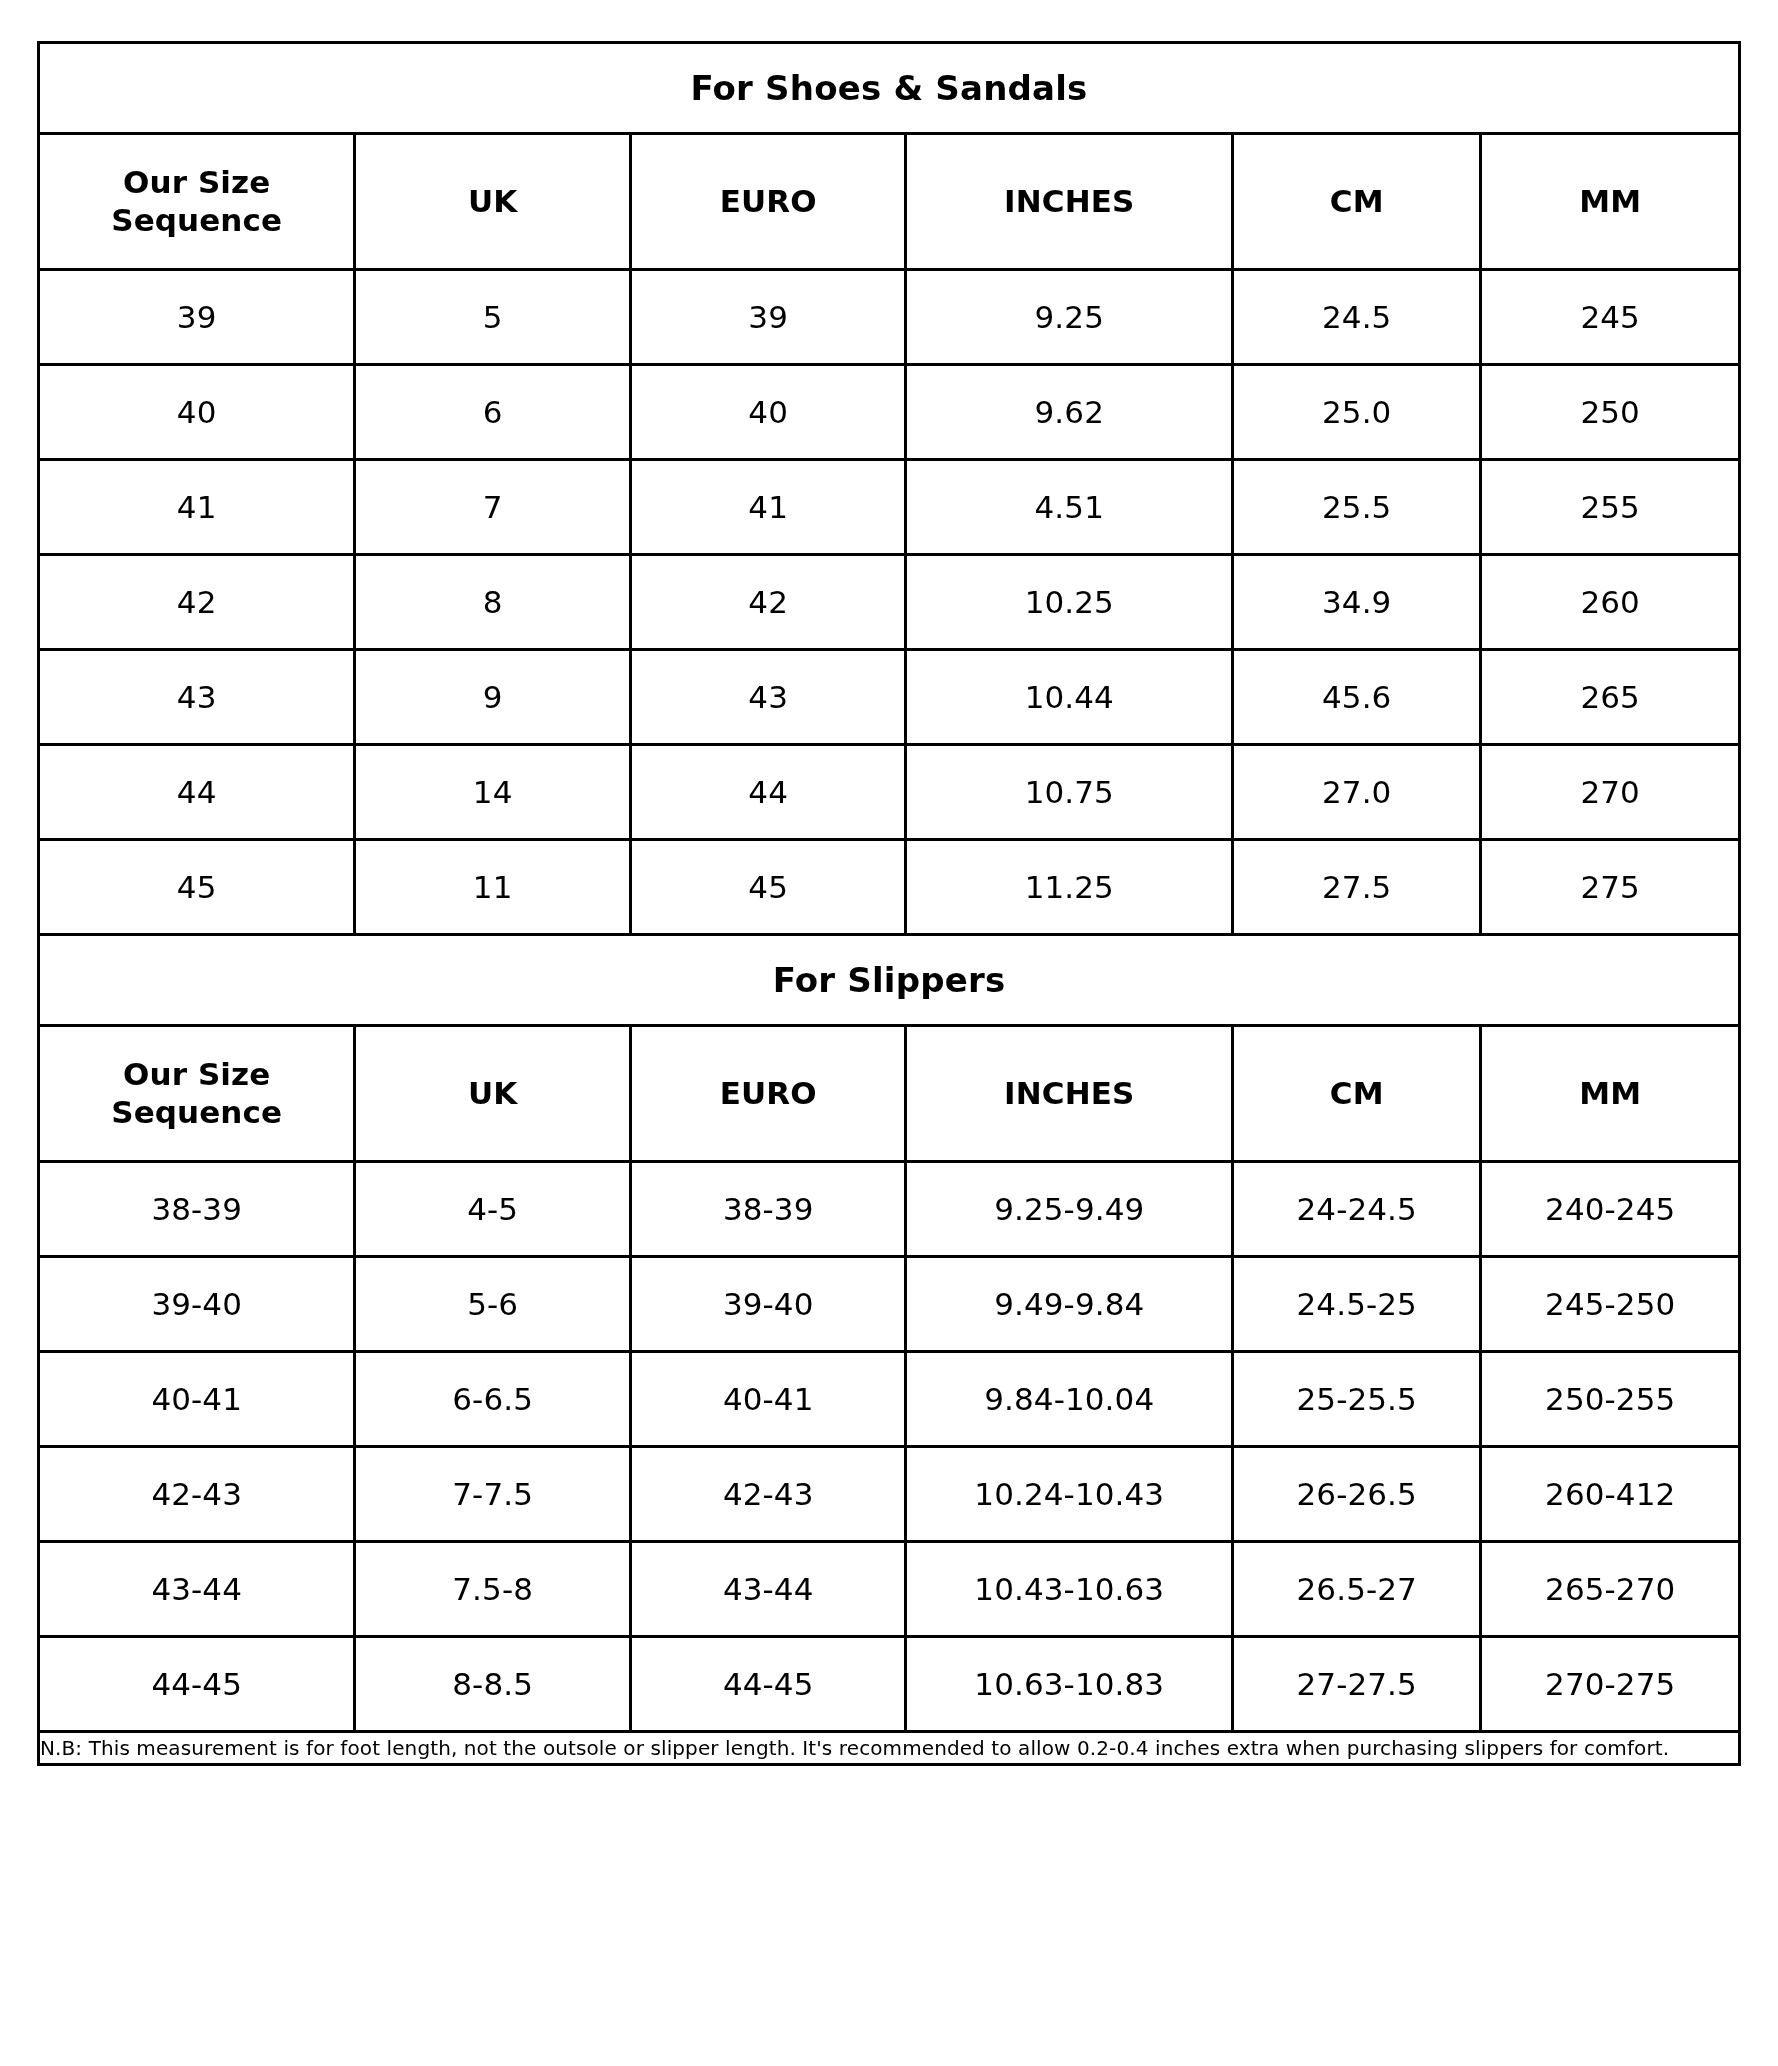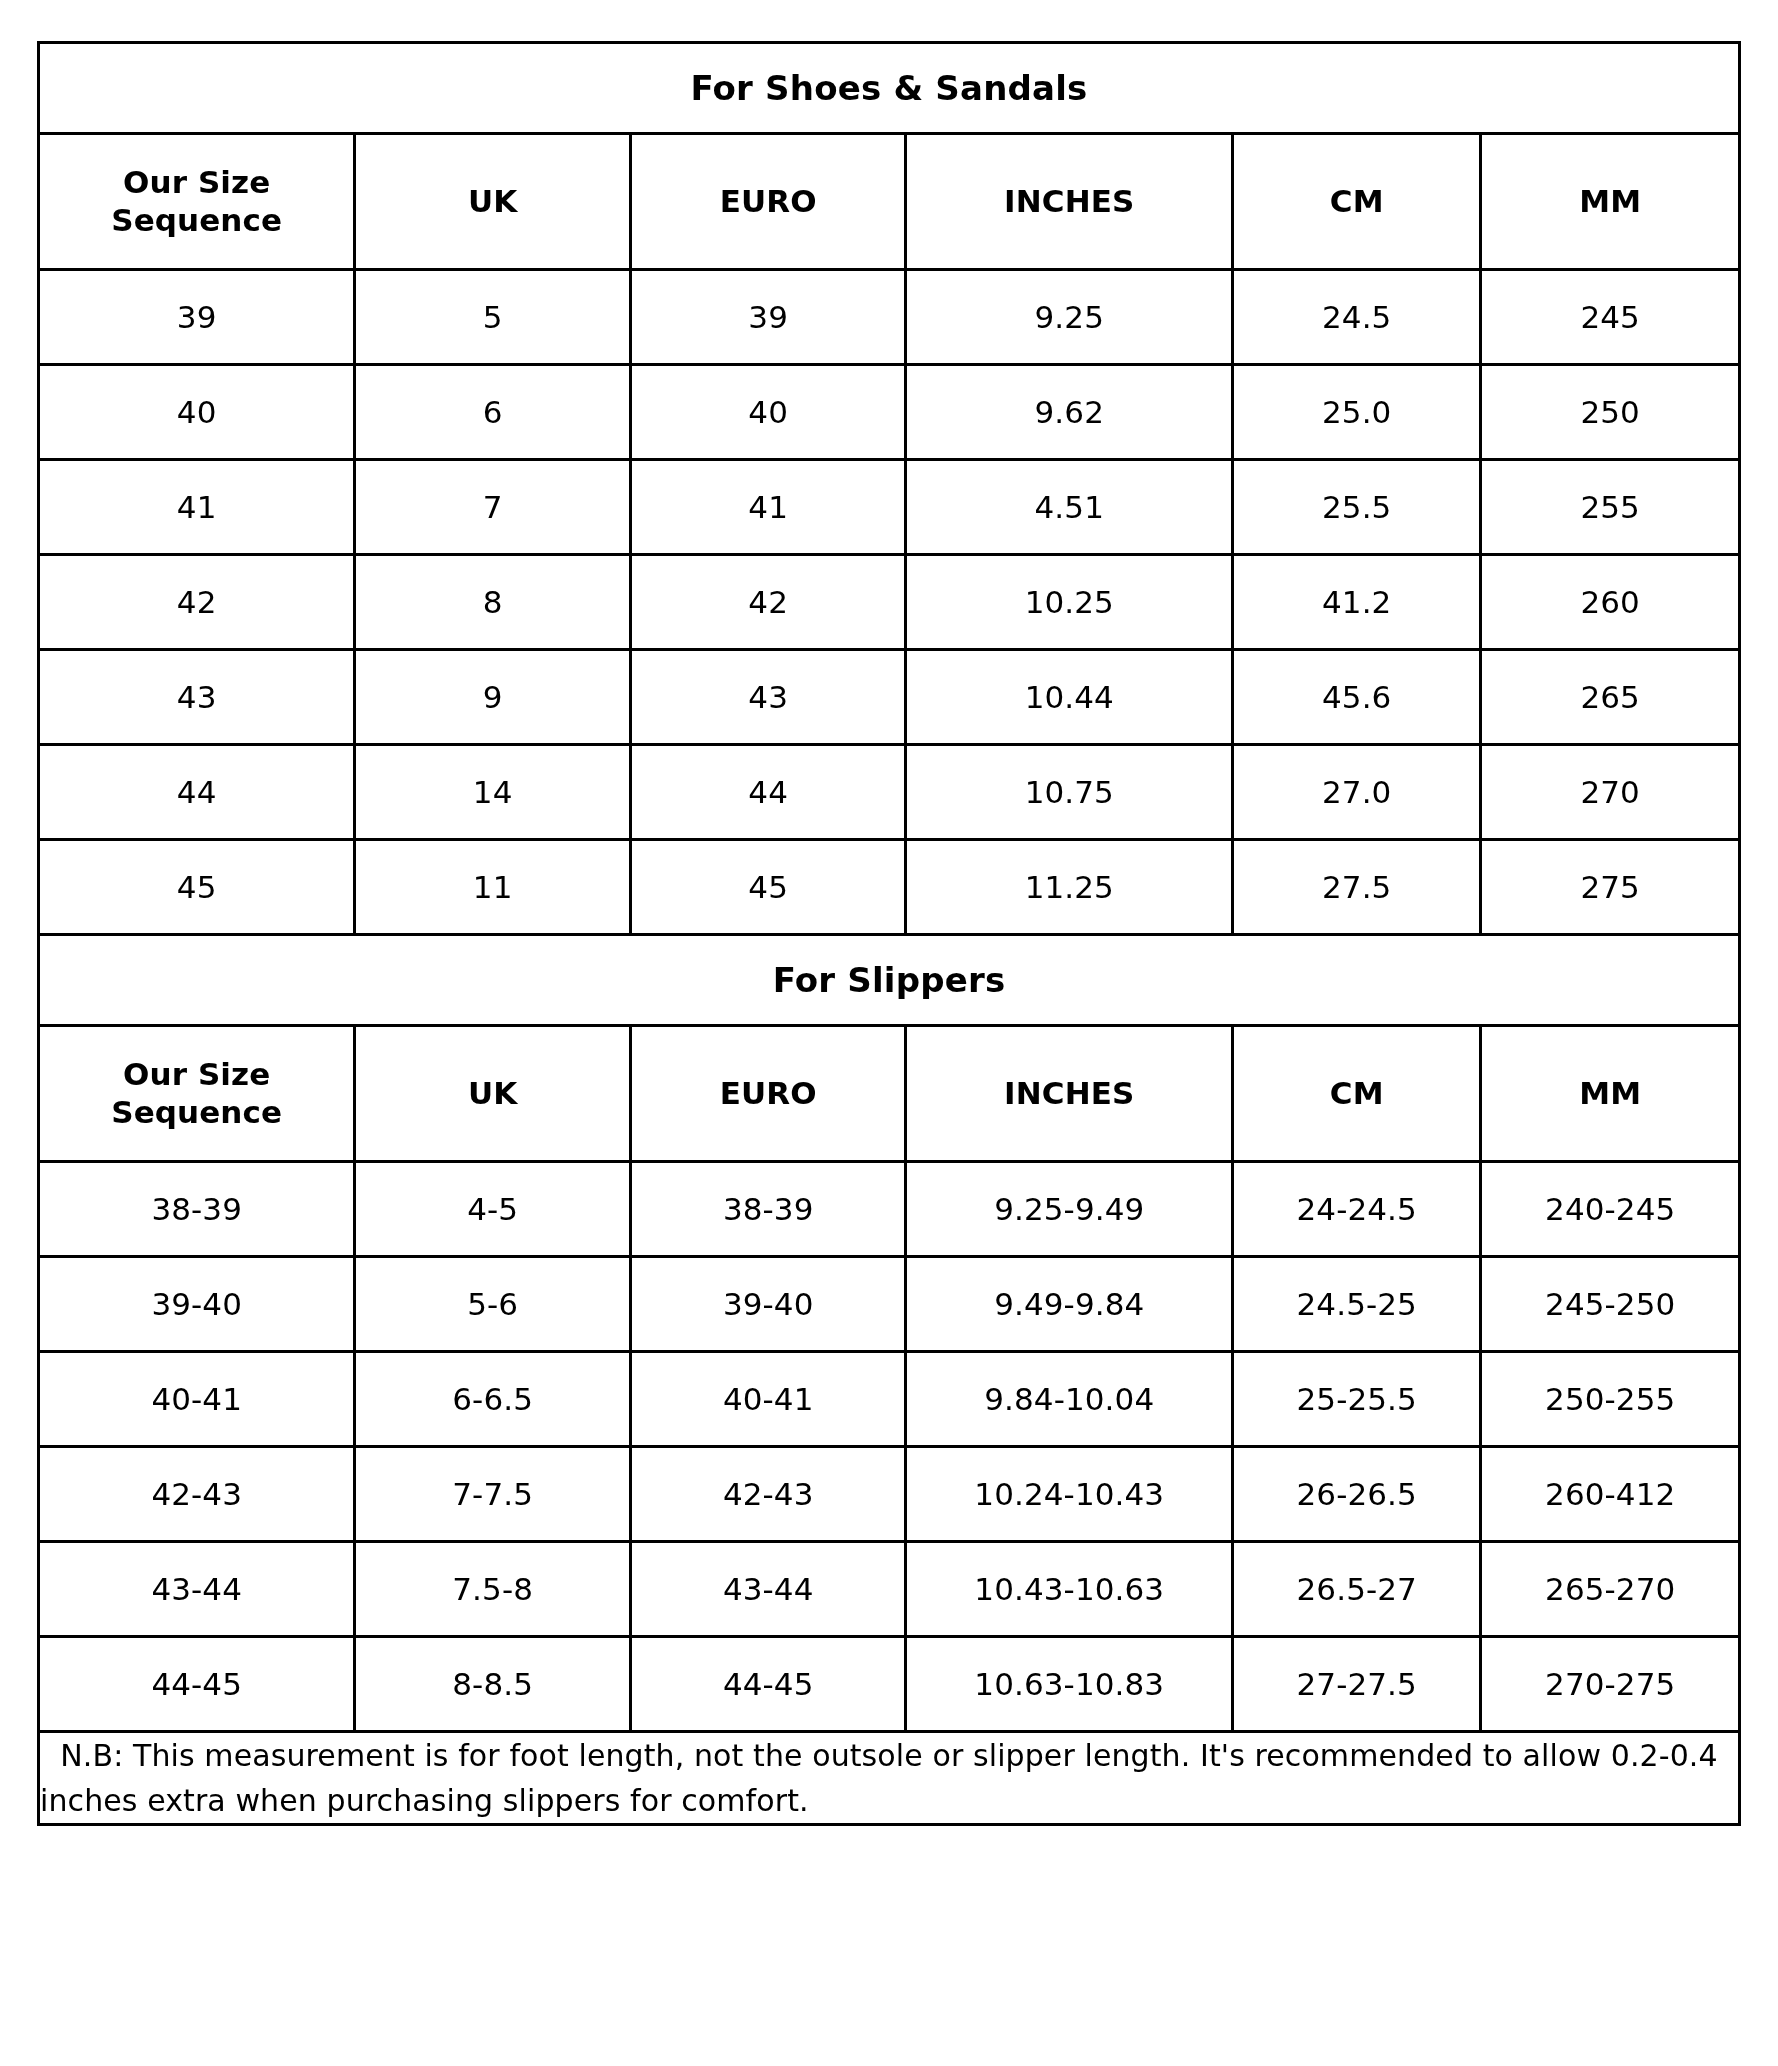--- a/index.html
+++ b/index.html
@@ -49,21 +49,21 @@
     letter-spacing: 0.1px;
   }
   .data-cell {
     font-size: 31px;
     font-weight: normal;
     height: 92px;
     line-height: 92px;
     letter-spacing: 0.1px;
   }
   .note-cell {
-    font-size: 30px;
+    font-size: 20px;
     line-height: 1.5;
     text-align: justify;
     text-align-last: left;
     padding: 28px 27px 30px 27px;
     letter-spacing: 0.1px;
   }
   
   col.c0 { width: 18.6%; }
   col.c1 { width: 16.2%; }
   col.c2 { width: 16.2%; }
@@ -119,21 +119,21 @@
         <td class="data-cell">41</td>
         <td class="data-cell">4.51</td>
         <td class="data-cell">25.5</td>
         <td class="data-cell">255</td>
       </tr>
       <tr>
         <td class="data-cell">42</td>
         <td class="data-cell">8</td>
         <td class="data-cell">42</td>
         <td class="data-cell">10.25</td>
-        <td class="data-cell">41.2</td>
+        <td class="data-cell">34.9</td>
         <td class="data-cell">260</td>
       </tr>
       <tr>
         <td class="data-cell">43</td>
         <td class="data-cell">9</td>
         <td class="data-cell">43</td>
         <td class="data-cell">10.44</td>
         <td class="data-cell">45.6</td>
         <td class="data-cell">265</td>
       </tr>

